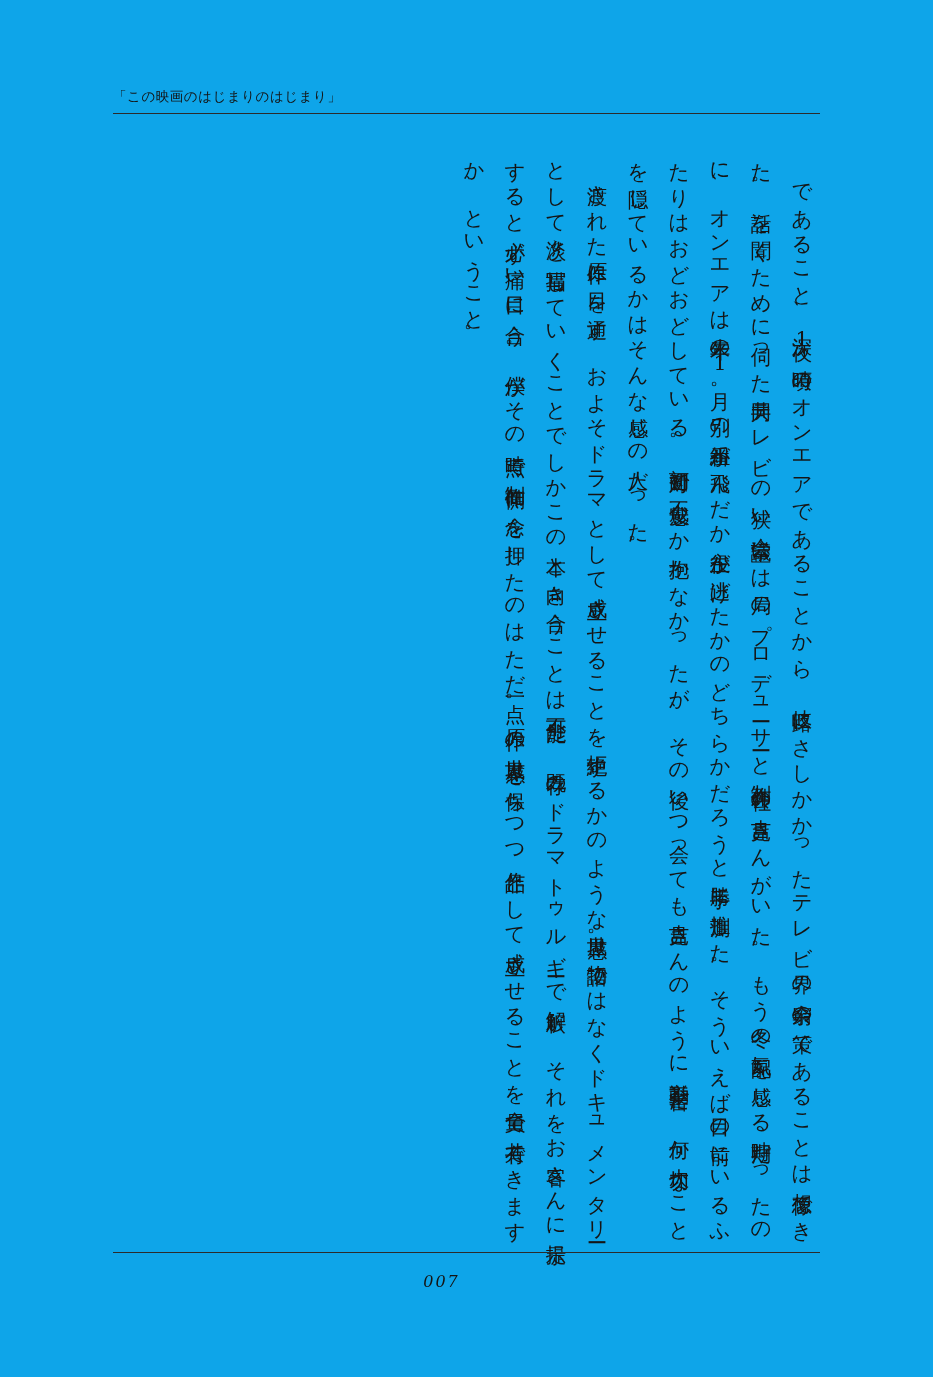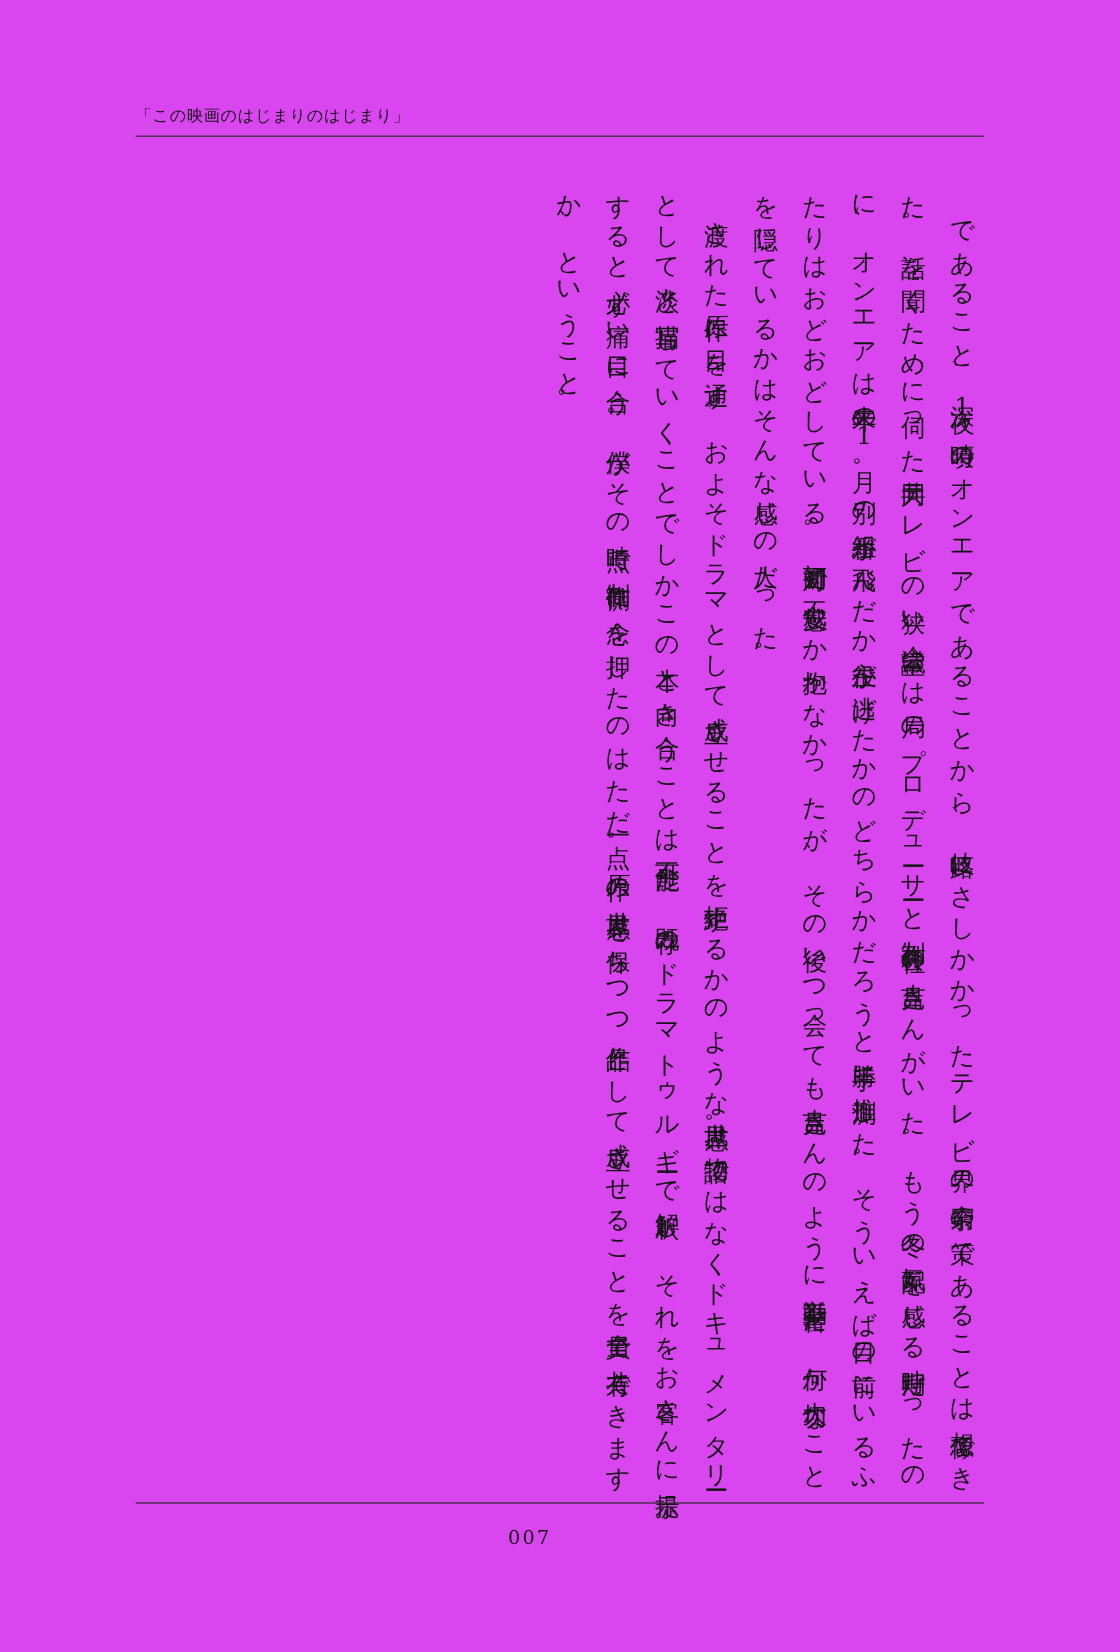--- a/index.html
+++ b/index.html
@@ -15,21 +15,21 @@
     position: relative;
     overflow: hidden;
   }
 
   .page {
     position: absolute;
     top: 0;
     left: 0;
     width: 933px;
     height: 1377px;
-    background: #d946ef;
+    background: #0ea5e9;
   }
 
   
   .header {
     position: absolute;
     left: 113px;
     top: 88px;
     width: 707px;
     height: 26px;
   }
@@ -61,20 +61,21 @@
   .folio {
     position: absolute;
     left: 0;
     top: 1272px;
     width: 883px;
     text-align: center;
     font-size: 16px;
     letter-spacing: 0.12em;
     color: #141414;
     font-family: "DejaVu Serif", "Liberation Serif", serif;
+    font-style: italic;
   }
 
   
   .body-area {
     position: absolute;
     left: 160px;
     top: 148px;
     width: 662px;
     height: 1085px;
     writing-mode: vertical-rl;

